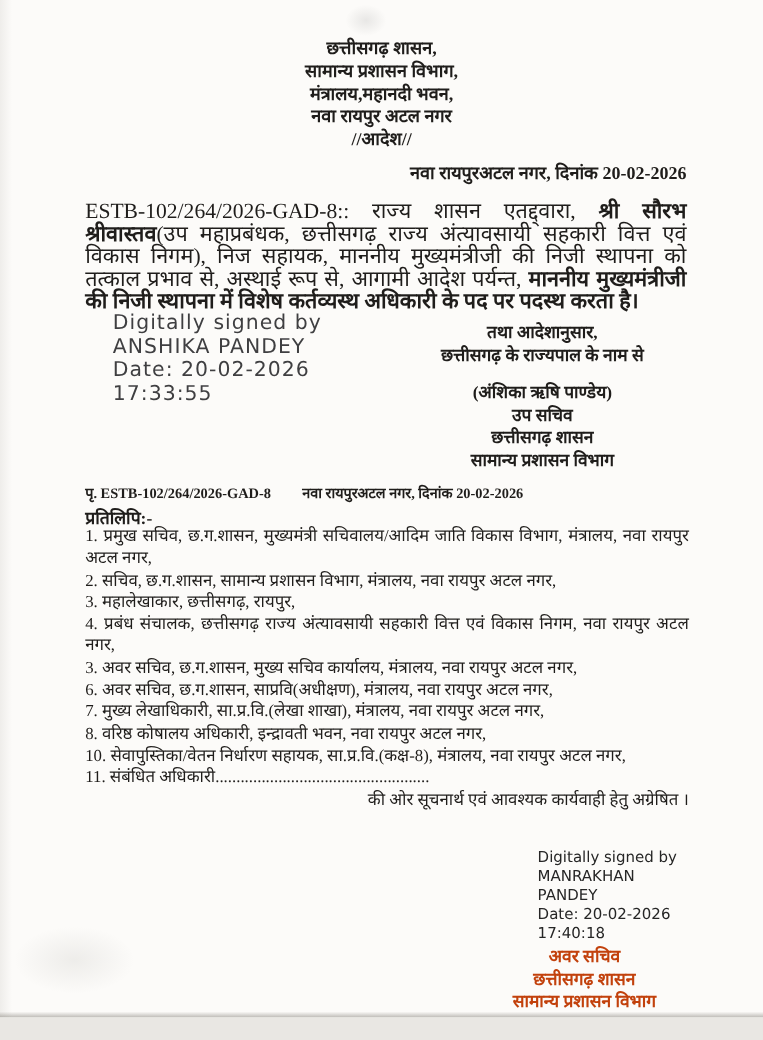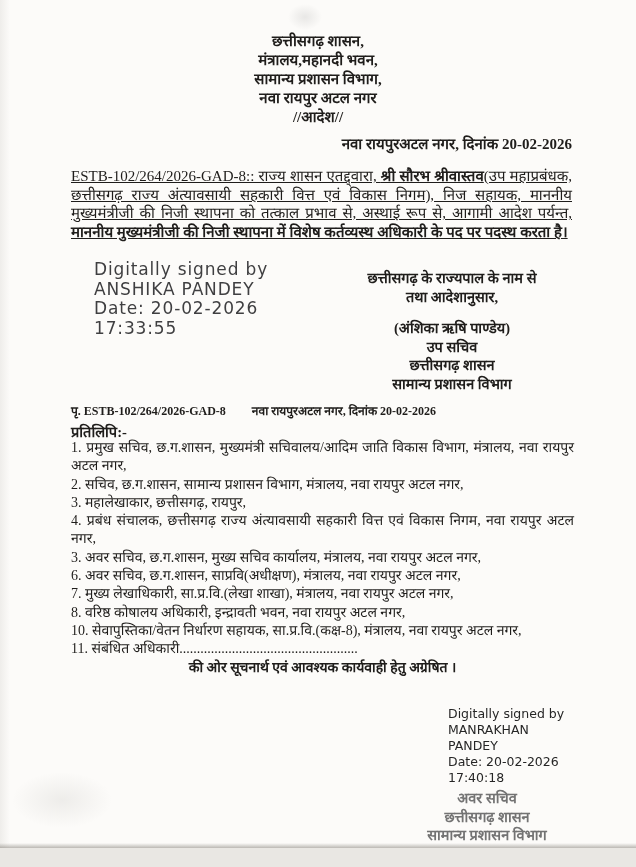--- a/index.html
+++ b/index.html
@@ -25,21 +25,21 @@
   .header{
     position:absolute;top:32px;left:0;width:100%;
     text-align:center;font-size:15px;line-height:19px;font-weight:600;
   }
   .date-top{
     position:absolute;top:133px;right:64px;
     font-size:15px;font-weight:600;
   }
   .order-para{
     position:absolute;top:167px;left:71px;width:501px;
-    font-size:15px;line-height:18.7px;text-align:justify;font-weight:500;text-decoration:underline;
+    font-size:18px;line-height:18.7px;text-align:justify;font-weight:500;
   }
   .order-para .b{font-weight:700;}
 
   .sig-left{
     position:absolute;left:94px;top:260px;
     font-family:"DejaVu Sans","Liberation Sans",sans-serif;
     font-size:17px;line-height:19.5px;letter-spacing:0.05em;
     color:#3f3f41;font-weight:500;
   }
   .authority{
@@ -55,66 +55,66 @@
   .endorse-row .pd{margin-left:26px;}
   .copy-label{
     position:absolute;top:421px;left:71px;
     font-size:14.6px;font-weight:600;
   }
   .copy-list{
     position:absolute;top:439px;left:71px;width:503px;
     font-size:14px;line-height:18.3px;font-weight:500;
   }
   .copy-list .li{text-align:justify;}
-  .copy-list .fwd{text-align:center;font-weight:bold;}
+  .copy-list .fwd{text-align:right;}
 
   .sig-right{
     position:absolute;left:402px;top:706px;width:170px;
     font-family:"DejaVu Sans","Liberation Sans",sans-serif;
     font-size:12.5px;line-height:16px;color:#262626;
   }
   .sig-right .digital{padding-left:46px;}
   .sig-right .hindi{
     margin-top:3px;text-align:center;
     font-family:"Liberation Serif","DejaVu Serif",serif;
-    font-size:14.5px;line-height:18.5px;font-weight:600;color:#737373;
+    font-size:14.5px;line-height:18.5px;font-weight:600;color:#c2410c;
   }
 </style>
 </head>
 <body>
 
 <div class="page">
   <div class="edge-left"></div>
   <div class="smudge-top"></div>
   <div class="smudge-bl"></div>
 
   <div class="header">
     <div>छत्तीसगढ़ शासन,</div>
+    <div>सामान्य प्रशासन विभाग,</div>
     <div>मंत्रालय,महानदी भवन,</div>
-    <div>सामान्य प्रशासन विभाग,</div>
     <div>नवा रायपुर अटल नगर</div>
     <div>//आदेश//</div>
   </div>
 
   <div class="date-top">नवा रायपुरअटल नगर, दिनांक 20-02-2026</div>
 
   <div class="order-para">
     <span>ESTB-102/264/2026-GAD-8:: राज्य शासन एतद्द्वारा, </span><span class="b">श्री सौरभ श्रीवास्तव</span><span>(उप महाप्रबंधक, छत्तीसगढ़ राज्य अंत्यावसायी सहकारी वित्त एवं विकास निगम), निज सहायक, माननीय मुख्यमंत्रीजी की निजी स्थापना को तत्काल प्रभाव से, अस्थाई रूप से, आगामी आदेश पर्यन्त, </span><span class="b">माननीय मुख्यमंत्रीजी की निजी स्थापना में विशेष कर्तव्यस्थ अधिकारी के पद पर पदस्थ करता है।</span>
   </div>
 
   <div class="sig-left">
     <div>Digitally signed by</div>
     <div>ANSHIKA PANDEY</div>
     <div>Date: 20-02-2026</div>
     <div>17:33:55</div>
   </div>
 
   <div class="authority">
+    <div>तथा आदेशानुसार,</div>
     <div>छत्तीसगढ़ के राज्यपाल के नाम से</div>
-    <div>तथा आदेशानुसार,</div>
     <div class="gap"></div>
     <div>(अंशिका ऋषि पाण्डेय)</div>
     <div>उप सचिव</div>
     <div>छत्तीसगढ़ शासन</div>
     <div>सामान्य प्रशासन विभाग</div>
   </div>
 
   <div class="endorse-row">
     <span>पृ. ESTB-102/264/2026-GAD-8</span><span class="pd">नवा रायपुरअटल नगर, दिनांक 20-02-2026</span>
   </div>

